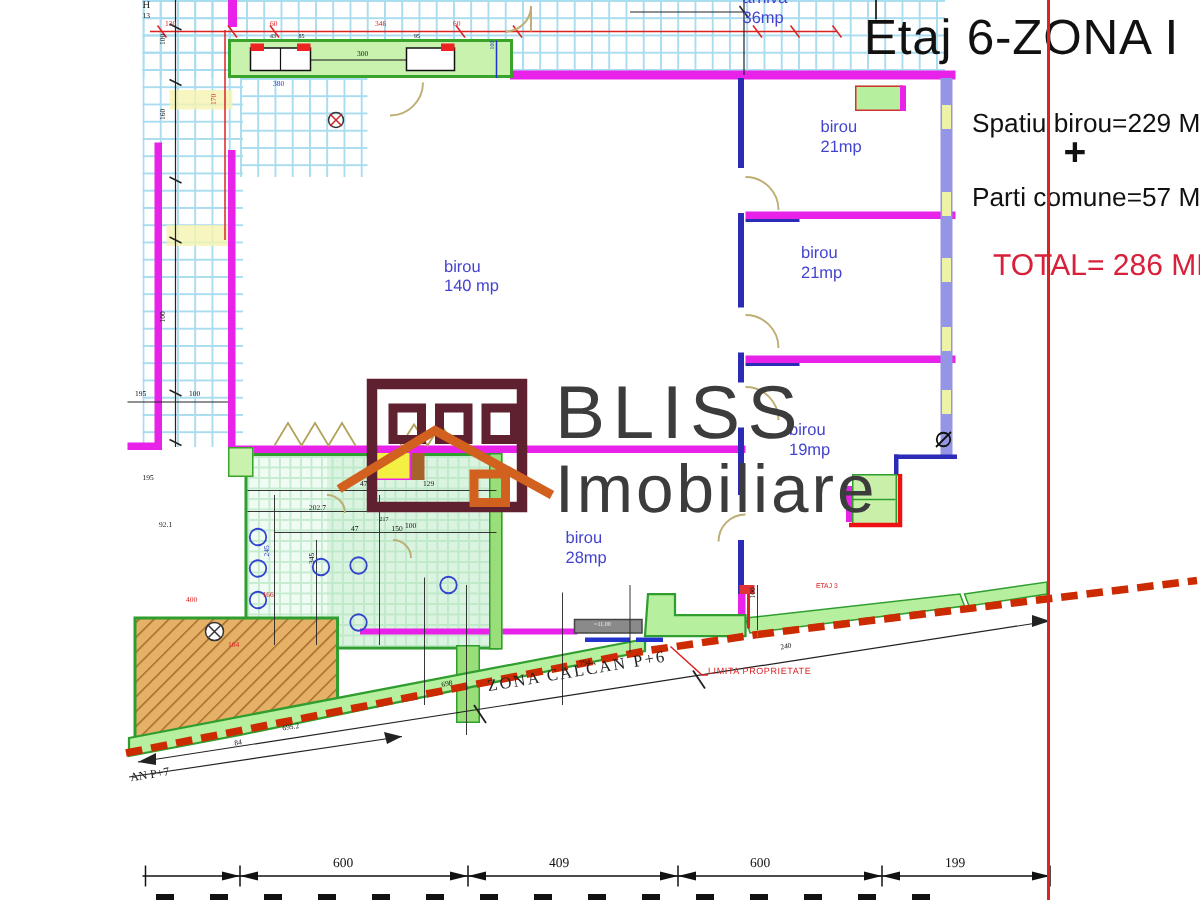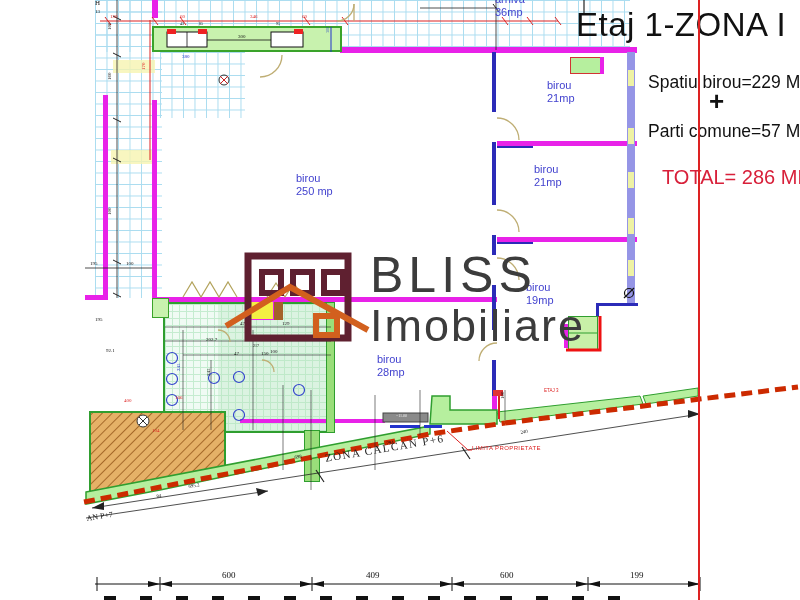--- a/index.html
+++ b/index.html
@@ -266,21 +266,21 @@
   <div class="lbl" style="left:534px;top:163px;">
     <span style="position:static;display:block;">birou</span>
     <span style="position:static;display:block;">21mp</span>
   </div>
   <div class="lbl" style="left:526px;top:281px;">
     <span style="position:static;display:block;">birou</span>
     <span style="position:static;display:block;">19mp</span>
   </div>
   <div class="lbl" style="left:296px;top:172px;">
     <span style="position:static;display:block;">birou</span>
-    <span style="position:static;display:block;">250 mp</span>
+    <span style="position:static;display:block;">140 mp</span>
   </div>
   <div class="lbl" style="left:377px;top:353px;">
     <span style="position:static;display:block;">birou</span>
     <span style="position:static;display:block;">28mp</span>
   </div>
 
   <span class="zone-calcan" style="left:324px;top:452px;">ZONA CALCAN P+6</span>
   <span class="zone-limita" style="left:472px;top:445px;">LIMITA PROPRIETATE</span>
   <span class="zone-an" style="left:86px;top:514px;">AN P+7</span>
   <span class="zone-etaj" style="left:544px;top:388px;">ETAJ 3</span>
@@ -340,20 +340,20 @@
       <rect x="40" y="22" width="19" height="21" fill="none" stroke="#5f2030" stroke-width="6"></rect>
       <rect x="71" y="22" width="19" height="21" fill="none" stroke="#5f2030" stroke-width="6"></rect>
       <rect x="102" y="22" width="19" height="21" fill="none" stroke="#5f2030" stroke-width="6"></rect>
       <polyline points="4,76 68,37 146,80" fill="none" stroke="#d2601e" stroke-width="6"></polyline>
       <rect x="94" y="66" width="21" height="19" fill="none" stroke="#d2601e" stroke-width="6"></rect>
     </svg>
     <span class="wm-text" style="left:370px;top:246px;font-size:50px;letter-spacing:5px;">BLISS</span>
     <span class="wm-text" style="left:370px;top:300px;font-size:45px;letter-spacing:2px;">Imobiliare</span>
   </div>
 
-  <span class="tb tb-title" style="left:576px;top:6px;">Etaj 1-ZONA I</span>
+  <span class="tb tb-title" style="left:576px;top:6px;">Etaj 6-ZONA I</span>
   <span class="tb tb-line" style="left:648px;top:72px;">Spatiu birou=229 MP</span>
   <span class="tb tb-plus" style="left:709px;top:86px;">+</span>
   <span class="tb tb-line" style="left:648px;top:121px;">Parti comune=57 MP</span>
   <span class="tb tb-total" style="left:662px;top:166px;">TOTAL= 286 MP</span>
 
   <div class="redline" style="left:698px;top:0;width:1.5px;height:600px;"></div>
 </div>
 
 </body></html>

